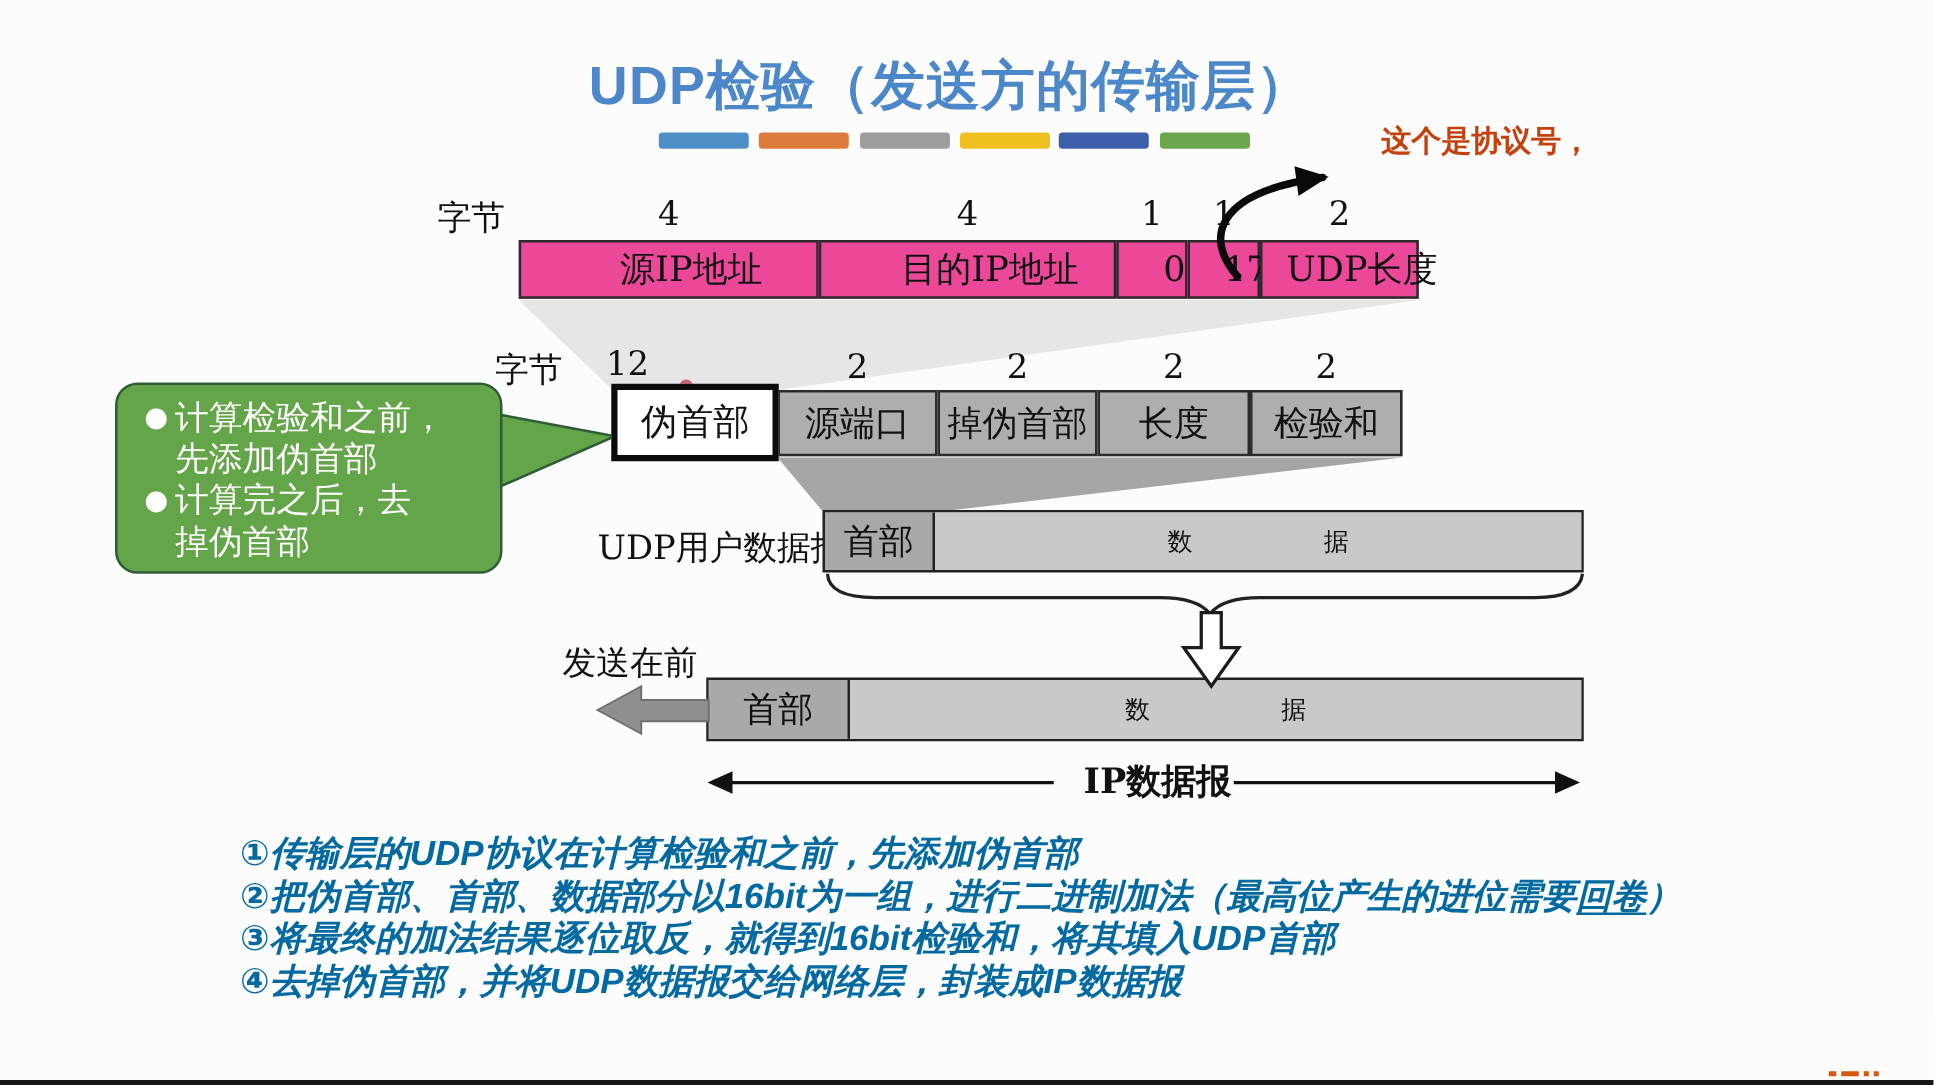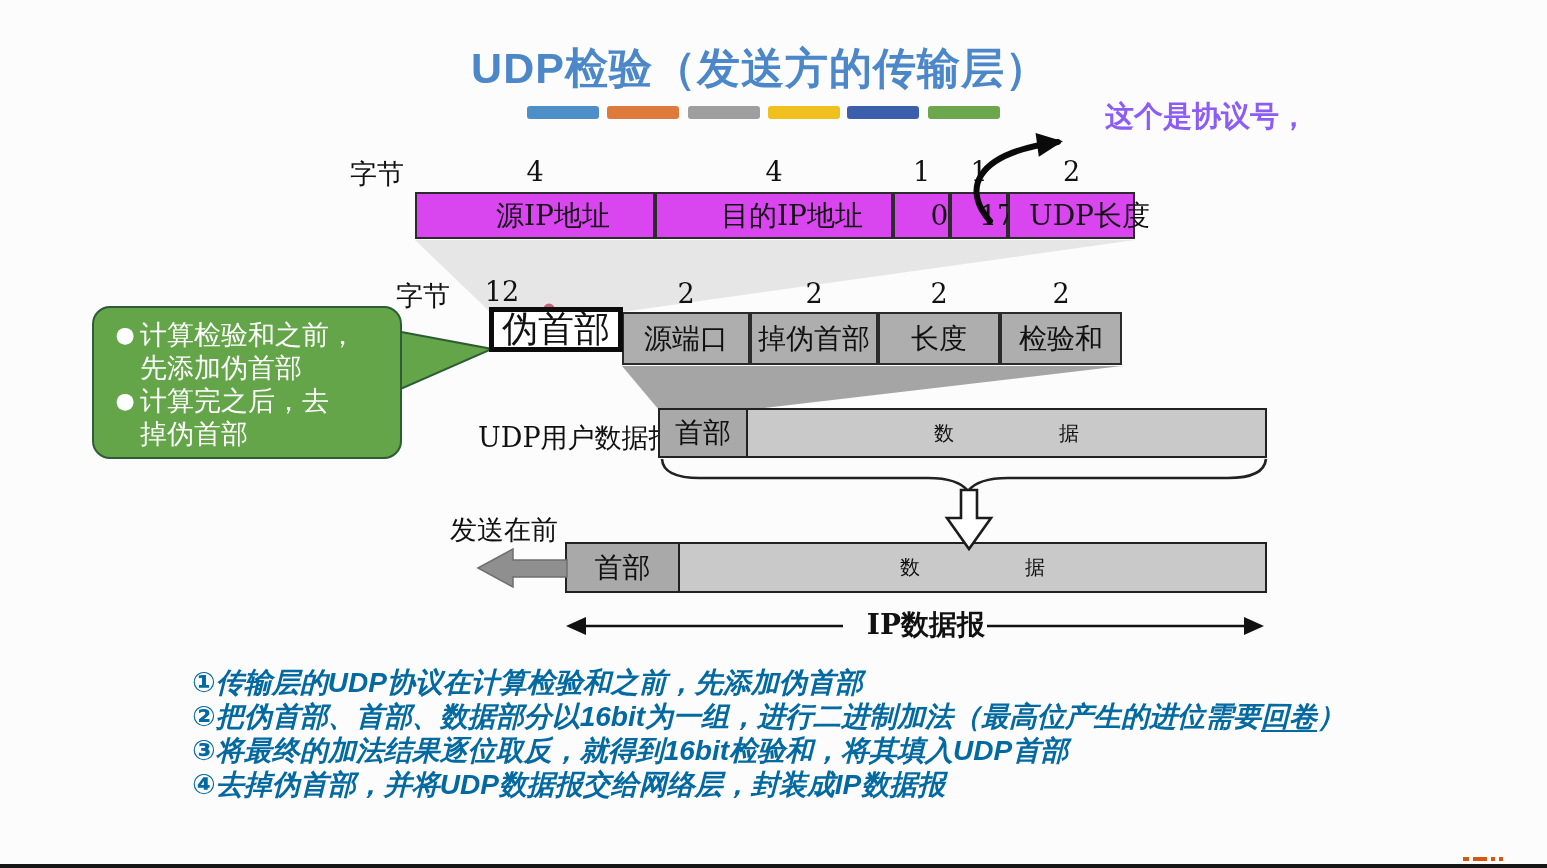--- a/index.html
+++ b/index.html
@@ -5,30 +5,30 @@
   html,body{margin:0;padding:0;background:#ffffff;}
   #stage{position:relative;width:1547px;height:868px;background:#fdfcfc;overflow:hidden;
          font-family:"DejaVu Serif","Liberation Serif",serif;color:#111;}
   .abs{position:absolute;}
   .sans{font-family:"Liberation Sans","DejaVu Sans",sans-serif;}
   
   .title{left:360px;top:40px;width:800px;text-align:center;font-size:43px;font-weight:bold;
          color:#4c88c9;letter-spacing:1px;}
   .bar{top:106px;height:13px;width:72px;border-radius:3px;}
   
-  .note-line{font-size:29px;font-weight:bold;color:#8b5cf6;white-space:nowrap;}
+  .note-line{font-size:24px;font-weight:bold;color:#c2410c;white-space:nowrap;}
   
   .byte-lbl{font-size:27px;text-align:center;white-space:nowrap;}
   
   .cell{position:absolute;box-sizing:border-box;border:2px solid #2b2b2b;display:flex;
         align-items:center;justify-content:center;font-size:28px;white-space:nowrap;}
-  .row1-cell{background:#d946ef;top:192px;height:47px;padding-left:36px;}
+  .row1-cell{background:#ec4899;top:192px;height:47px;padding-left:36px;}
   .row2-cell{background:#aeaeae;top:312px;height:53px;}
-  .pseudo-box{left:489px;top:307px;width:134px;height:45px;background:#ffffff;
-              border:5px solid #0c0c0c;z-index:3;font-size:36px;}
+  .pseudo-box{left:489px;top:307px;width:134px;height:62px;background:#ffffff;
+              border:5px solid #0c0c0c;z-index:3;font-size:29px;}
   
   .callout{left:92px;top:306px;width:310px;height:153px;background:#63a548;border:2px solid #2e5c36;
            border-radius:18px;z-index:4;color:#fff;font-size:27px;line-height:33px;
            padding:10px 8px 0 16px;box-sizing:border-box;}
   .callout .b-row{display:flex;}
   .callout .dot{width:30px;flex:0 0 30px;text-align:center;font-size:22px;}
   
   .dgram{position:absolute;box-sizing:border-box;border:2px solid #222;display:flex;}
   .hd{background:#a9a9a9;border-right:2px solid #222;display:flex;align-items:center;
       justify-content:center;font-size:28px;}

